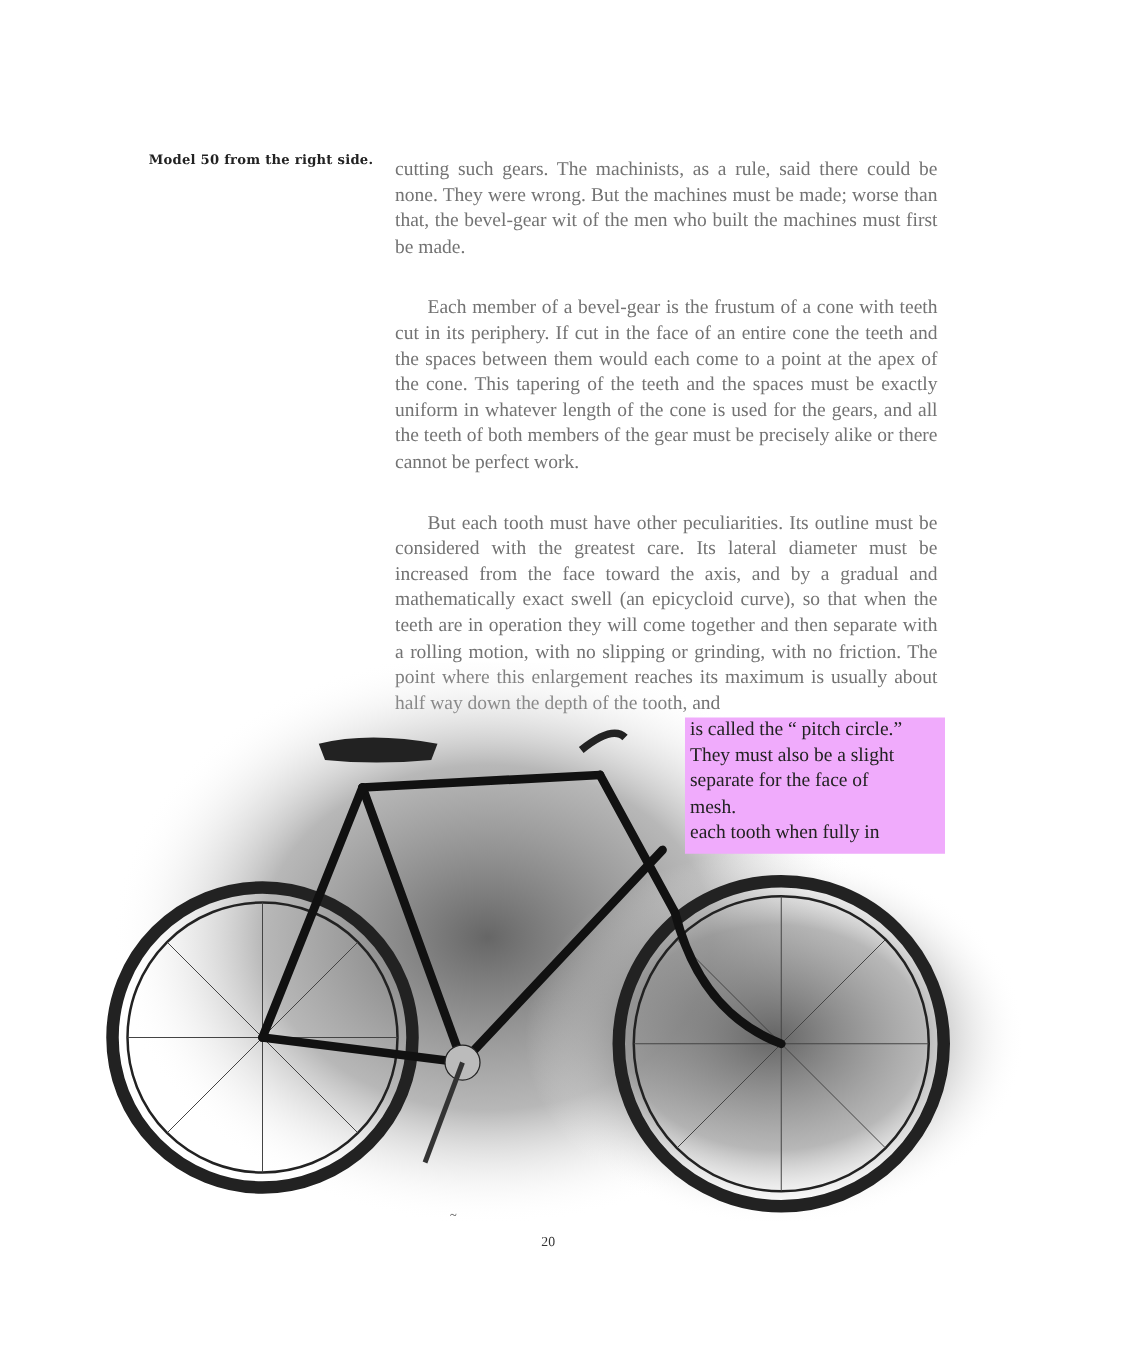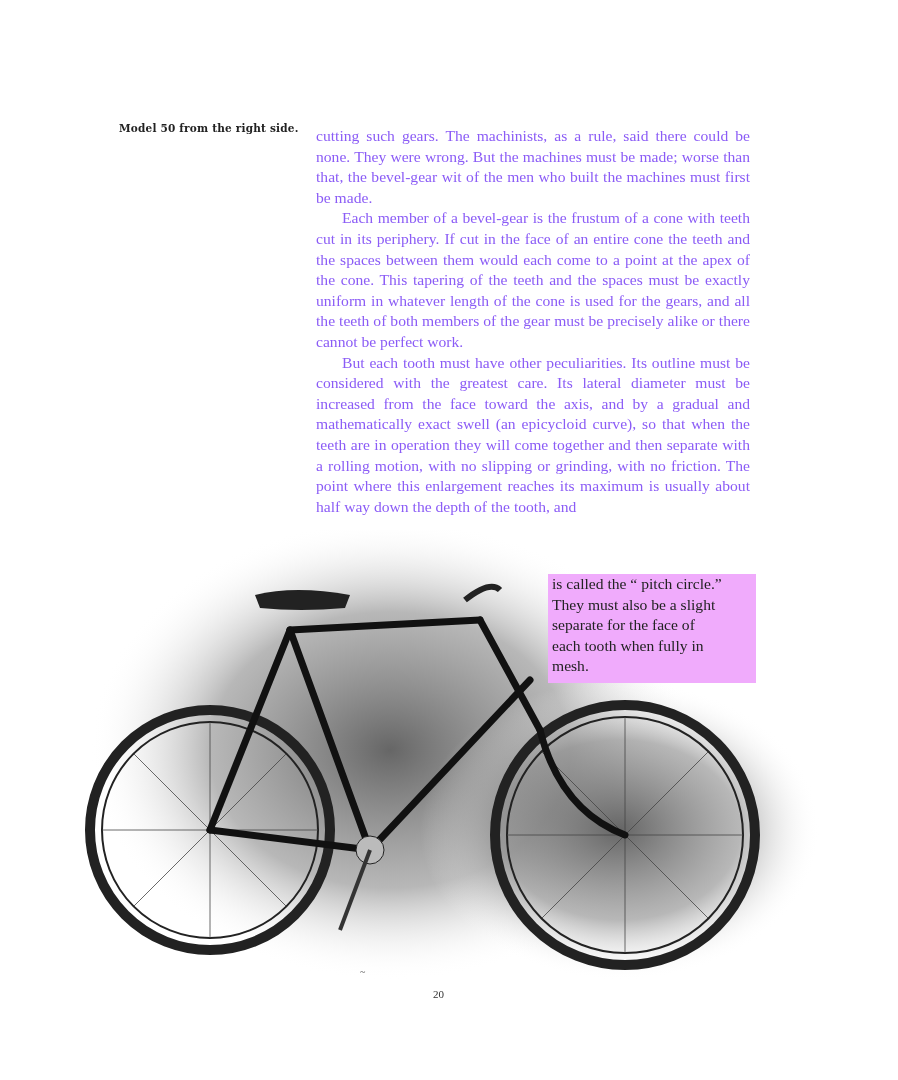--- a/index.html
+++ b/index.html
@@ -1,20 +1,20 @@
 <!DOCTYPE html>
 <html><head>
 <meta charset="utf-8">
 <style>
   html,body{margin:0;padding:0;background:#fff;}
   body{width:898px;height:1080px;position:relative;overflow:hidden;}
   .caption{position:absolute;left:119px;top:122px;font-family:"DejaVu Serif",serif;font-weight:bold;font-size:10.5px;color:#222;letter-spacing:0.2px;text-align:right;}
-  .text{position:absolute;left:316px;top:126px;width:434px;font-family:"Liberation Serif",serif;font-size:15.6px;line-height:20.6px;color:#8b5cf6;text-align:justify;}
+  .text{position:absolute;left:316px;top:126px;width:434px;font-family:"Liberation Serif",serif;font-size:15.6px;line-height:20.6px;color:#737373;text-align:justify;}
   .text p{margin:0;text-indent:0;}
-  .text p.ind{text-indent:26px;}
+  .text p.ind{text-indent:26px;margin-top:28px;}
   .illus{position:absolute;left:60px;top:530px;width:780px;height:460px;}
   .tail{position:absolute;left:548px;top:574px;width:202px;font-family:"Liberation Serif",serif;font-size:15.6px;line-height:20.6px;color:#222;text-align:justify;background:#f0abfc;padding:0 2px 6px 4px;}
   .tail span{display:block;}
   .pnum{position:absolute;left:412px;top:988px;font-family:"Liberation Serif",serif;font-size:11px;color:#333;margin-left:21px;}
 </style>
 </head>
 <body>
 
 <div class="caption">Model 50 from the right side.</div>
 
@@ -65,17 +65,17 @@
   <path d="M405 70 Q430 50 440 60" stroke="#222" stroke-width="6" fill="none"></path>
   <circle cx="310" cy="320" r="14" fill="#bbb" stroke="#222"></circle>
   <line x1="310" y1="320" x2="280" y2="400" stroke="#333" stroke-width="4"></line>
   <text x="300" y="445" font-size="10" fill="#555">~</text>
 </svg>
 
 <div class="tail">
   <span>is called the “ pitch circle.”</span>
   <span>They must also be a slight</span>
   <span>separate for the face of</span>
+  <span>mesh.</span>
   <span>each tooth when fully in</span>
-  <span>mesh.</span>
 </div>
 
 <div class="pnum">20</div>
 
 </body></html>

